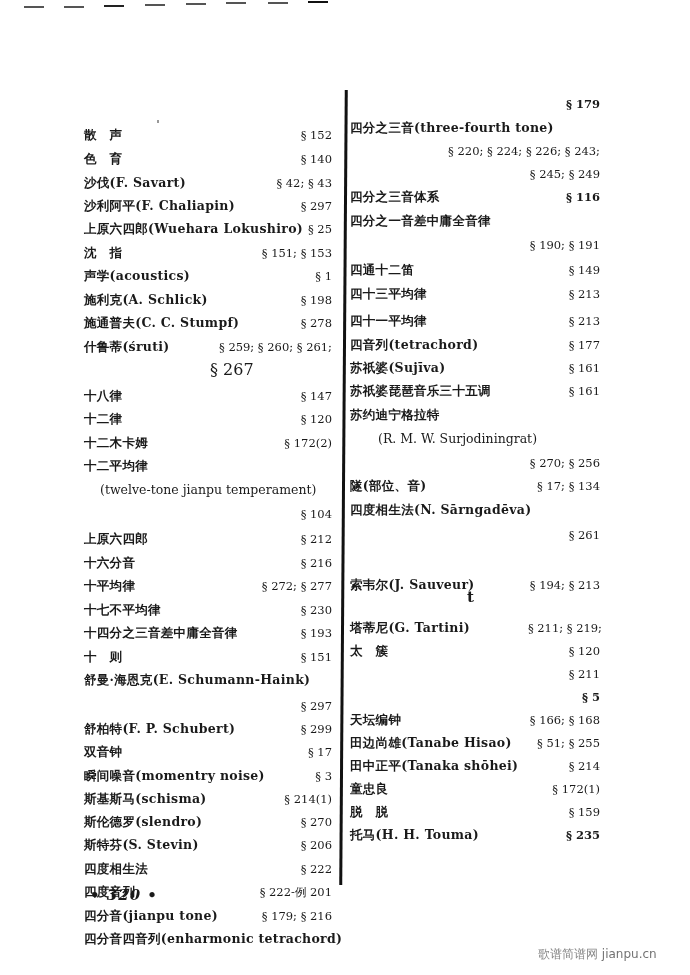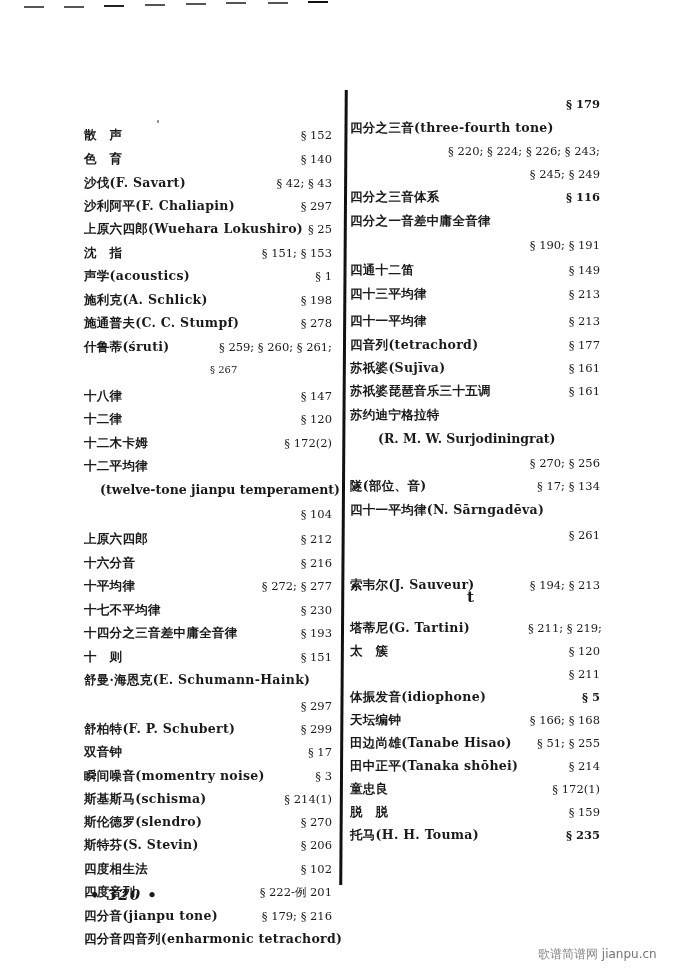--- a/index.html
+++ b/index.html
@@ -8,21 +8,21 @@
     .dash-row { position: absolute; top: 2px; left: 0; width: 260px; height: 8px; }
     .dash { position: absolute; height: 2px; background: #555; }
     .col { position: absolute; top: 0; }
     .col-left { left: 84px; width: 248px; }
     .col-right { left: 350px; width: 250px; }
     .divider { position: absolute; left: 342px; top: 90px; width: 3px; height: 795px; background: #111; transform: skewX(-0.4deg); }
     .row { position: absolute; left: 0; right: 0; height: 20px; font-size: 12.5px; line-height: 20px; white-space: nowrap; }
     .term { position: absolute; left: 0; font-weight: bold; letter-spacing: 0.3px; }
     .ref { position: absolute; right: 0; font-size: 11.5px; font-weight: normal; }
     .ref.bold { font-weight: bold; }
-    .cont { position: absolute; font-weight: bold; }
+    .cont { position: absolute; font-weight: normal; }
     .section-letter { position: absolute; font-weight: bold; font-size: 15px; }
     .page-num { position: absolute; left: 90px; top: 886px; font-size: 15px; font-style: italic; font-weight: bold; letter-spacing: 1px; }
     .watermark { position: absolute; left: 538px; top: 946px; font-family: "DejaVu Sans", sans-serif; font-size: 12px; color: #888; }
     .watermark .wm-url { color: #737373; }
     .stray-mark { position: absolute; width: 2px; height: 3px; background: #999; }
   </style>
 </head>
 <body>
 
 <div class="dash-row">
@@ -73,21 +73,21 @@
     </div>
   <div class="row" style="top:313px">
       <span class="term">施通普夫(C.  C.  Stumpf)</span>
       <span class="ref">§ 278</span>
     </div>
   <div class="row" style="top:337px">
       <span class="term">什鲁蒂(śruti)</span>
       <span class="ref">§ 259; § 260; § 261;</span>
     </div>
   <div class="row" style="top:360px">
-      <span class="cont" style="left:126px;font-weight:normal;font-size:10px;">§ 267</span>
+      <span class="cont" style="left:126px;font-weight:normal;font-size:16px;">§ 267</span>
     </div>
   <div class="row" style="top:386px">
       <span class="term">十八律</span>
       <span class="ref">§ 147</span>
     </div>
   <div class="row" style="top:409px">
       <span class="term">十二律</span>
       <span class="ref">§ 120</span>
     </div>
   <div class="row" style="top:433px">
@@ -152,21 +152,21 @@
   <div class="row" style="top:812px">
       <span class="term">斯伦德罗(slendro)</span>
       <span class="ref">§ 270</span>
     </div>
   <div class="row" style="top:835px">
       <span class="term">斯特芬(S.  Stevin)</span>
       <span class="ref">§ 206</span>
     </div>
   <div class="row" style="top:859px">
       <span class="term">四度相生法</span>
-      <span class="ref">§ 102</span>
+      <span class="ref">§ 222</span>
     </div>
   <div class="row" style="top:882px">
       <span class="term">四度音列</span>
       <span class="ref">§ 222-例 201</span>
     </div>
   <div class="row" style="top:906px">
       <span class="term">四分音(jianpu tone)</span>
       <span class="ref">§ 179; § 216</span>
     </div>
   <div class="row" style="top:929px">
@@ -228,21 +228,21 @@
       <span class="cont" style="left:28px;">(R.  M.  W.  Surjodiningrat)</span>
     </div>
   <div class="row" style="top:453px">
       <span class="ref">§ 270; § 256</span>
     </div>
   <div class="row" style="top:476px">
       <span class="term">隧(部位、音)</span>
       <span class="ref">§ 17; § 134</span>
     </div>
   <div class="row" style="top:500px">
-      <span class="term">四十一平均律(N. Sārngadēva)</span>
+      <span class="term">四度相生法(N. Sārngadēva)</span>
     </div>
   <div class="row" style="top:525px">
       <span class="ref">§ 261</span>
     </div>
   <div class="row" style="top:575px">
       <span class="term">索韦尔(J.  Sauveur)</span>
       <span class="ref">§ 194; § 213</span>
     </div>
 
   <div class="section-letter" style="left:117px;top:588px">t</div>
@@ -252,21 +252,20 @@
       <span class="ref" style="right:-2px">§ 211; § 219;</span>
     </div>
   <div class="row" style="top:641px">
       <span class="term">太　簇</span>
       <span class="ref">§ 120</span>
     </div>
   <div class="row" style="top:664px">
       <span class="ref">§ 211</span>
     </div>
   <div class="row" style="top:687px">
-      <span class="term">体振发音(idiophone)</span>
       <span class="ref bold">§ 5</span>
     </div>
   <div class="row" style="top:710px">
       <span class="term">天坛编钟</span>
       <span class="ref">§ 166; § 168</span>
     </div>
   <div class="row" style="top:733px">
       <span class="term">田边尚雄(Tanabe Hisao)</span>
       <span class="ref">§ 51; § 255</span>
     </div>

